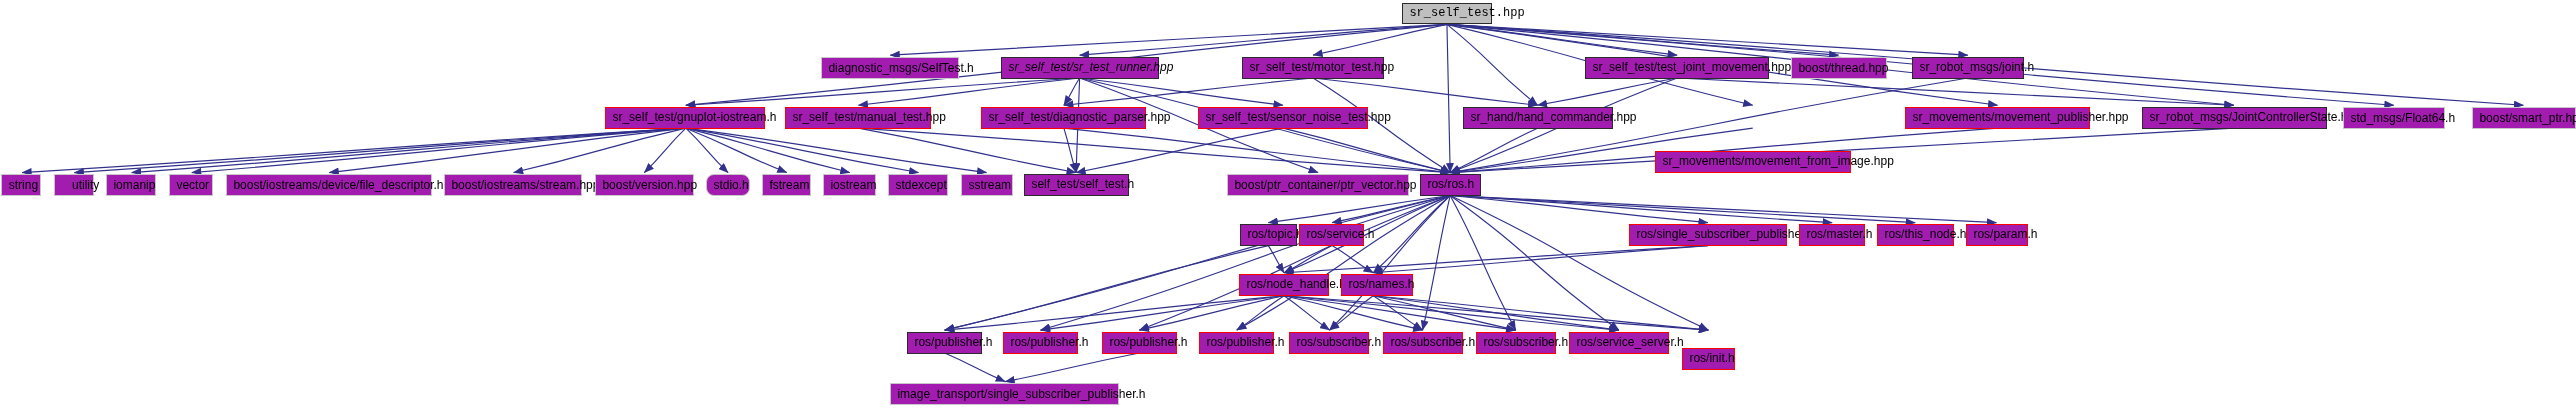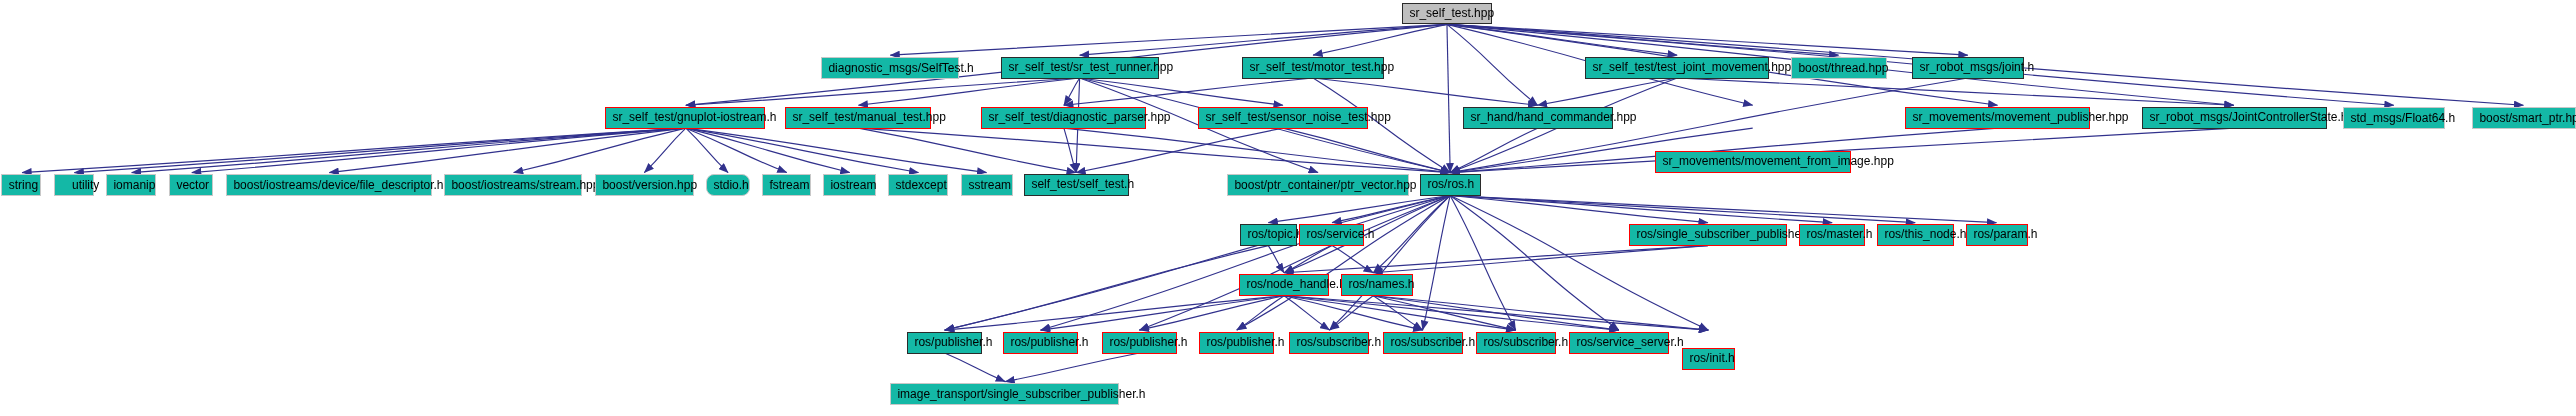--- a/index.html
+++ b/index.html
@@ -25,21 +25,21 @@
   }
   .node {
     position: absolute;
     box-sizing: border-box;
     height: 21.5px;
     line-height: 20px;
     text-align: center;
     white-space: nowrap;
     font-size: 12px;
     color: #000000;
-    background: #14b8a6;
+    background: #a21caf;
     border: 0.7px solid #c8c8c8;
     padding: 0 6.4px;
     z-index: 5;
   }
   .node.red {
     border: 1.4px solid #ff0000;
     line-height: 18.6px;
   }
   .node.black {
     border: 1.4px solid #2b2b2b;
@@ -147,23 +147,23 @@
         <path d="M1917,413 C1886.5,434.6 1886.5,439.4 1856,461" fill="none" stroke="#31318c" stroke-width="1.6" marker-end="url(#arrow)"></path>
         <path d="M1917,413 C1951.5,434.6 1951.5,439.4 1986,461" fill="none" stroke="#31318c" stroke-width="1.6" marker-end="url(#arrow)"></path>
         <path d="M1917,413 C2016.5,434.6 2016.5,439.4 2116,461" fill="none" stroke="#31318c" stroke-width="1.6" marker-end="url(#arrow)"></path>
         <path d="M1917,413 C2088.5,434.6 2088.5,439.4 2260,461" fill="none" stroke="#31318c" stroke-width="1.6" marker-end="url(#arrow)"></path>
         <path d="M1917,413 C2151,434.6 2151,439.4 2385,461" fill="none" stroke="#31318c" stroke-width="1.6" marker-end="url(#arrow)"></path>
         <path d="M1318.5,493 C1360.75,511 1360.75,515 1403,533" fill="none" stroke="#31318c" stroke-width="1.6" marker-end="url(#arrow)"></path>
         <path d="M1590.5,493 C1496.75,511 1496.75,515 1403,533" fill="none" stroke="#31318c" stroke-width="1.6" marker-end="url(#arrow)"></path>
       </g>
   </svg>
   <div id="nodes">
-      <div class="node root" style="left: 1402px; top: 2.9px; width: 90px;">sr_self_test.hpp</div>
+      <div class="node root" style="left: 1402px; top: 2.9px; width: 90px; font-family: Liberation Mono, monospace;">sr_self_test.hpp</div>
       <div class="node" style="left: 821px; top: 57px; width: 138px;">diagnostic_msgs/SelfTest.h</div>
-      <div class="node black" style="left: 1001px; top: 57px; width: 158px;">sr_self_test/sr_test_runner.hpp</div>
+      <div class="node black" style="left: 1001px; top: 57px; width: 158px; font-style: italic;">sr_self_test/sr_test_runner.hpp</div>
       <div class="node black" style="left: 1242px; top: 57px; width: 142px;">sr_self_test/motor_test.hpp</div>
       <div class="node black" style="left: 1585px; top: 57px; width: 184px;">sr_self_test/test_joint_movement.hpp</div>
       <div class="node" style="left: 1791px; top: 57px; width: 96px;">boost/thread.hpp</div>
       <div class="node black" style="left: 1912px; top: 57px; width: 112px;">sr_robot_msgs/joint.h</div>
       <div class="node red" style="left: 605px; top: 107px; width: 160px;">sr_self_test/gnuplot-iostream.h</div>
       <div class="node red" style="left: 785px; top: 107px; width: 146px;">sr_self_test/manual_test.hpp</div>
       <div class="node red" style="left: 981px; top: 107px; width: 165px;">sr_self_test/diagnostic_parser.hpp</div>
       <div class="node red" style="left: 1198px; top: 107px; width: 170px;">sr_self_test/sensor_noise_test.hpp</div>
       <div class="node black" style="left: 1463px; top: 107px; width: 150px;">sr_hand/hand_commander.hpp</div>
       <div class="node red" style="left: 1655px; top: 107px; width: 196px; margin-top: 44px;">sr_movements/movement_from_image.hpp</div>

